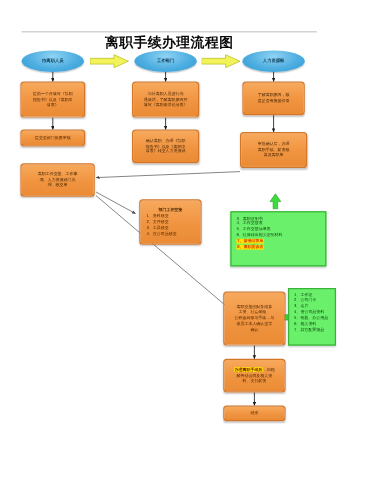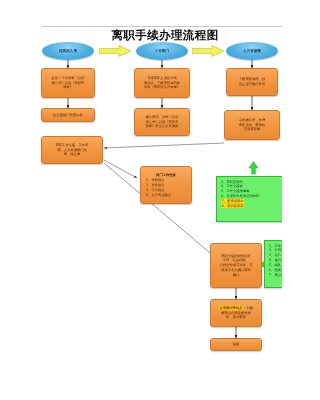--- a/index.html
+++ b/index.html
@@ -3,21 +3,21 @@
 <meta charset="utf-8">
 <style>
   html,body{margin:0;padding:0;}
   body{
     width:282px;height:400px;
     background:#ffffff;
     font-family:"DejaVu Sans","Liberation Sans",sans-serif;
     overflow:hidden;
     position:relative;
   }
-  #canvas{position:relative;width:282px;height:400px;margin-left:24px;}
+  #canvas{position:relative;width:282px;height:400px;}
 
   
   .title-rule{
     position:absolute;left:18px;top:26px;width:246px;height:1px;
     background:#c9c9c9;
   }
   .chart-title{
     position:absolute;left:0;top:28px;width:282px;
     text-align:center;
     font-size:11.5px;font-weight:bold;color:#0a0a0a;

